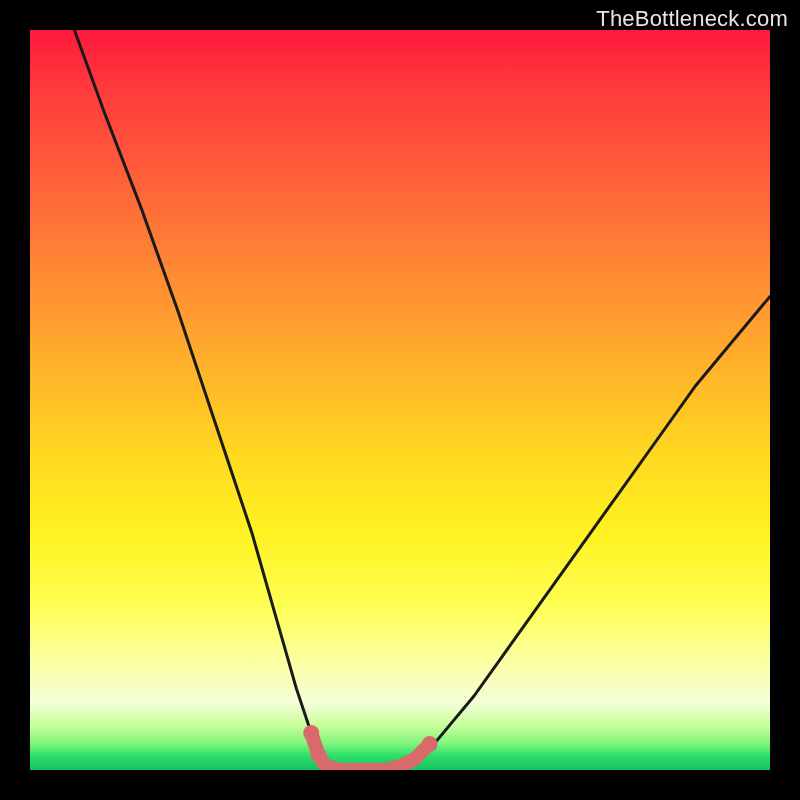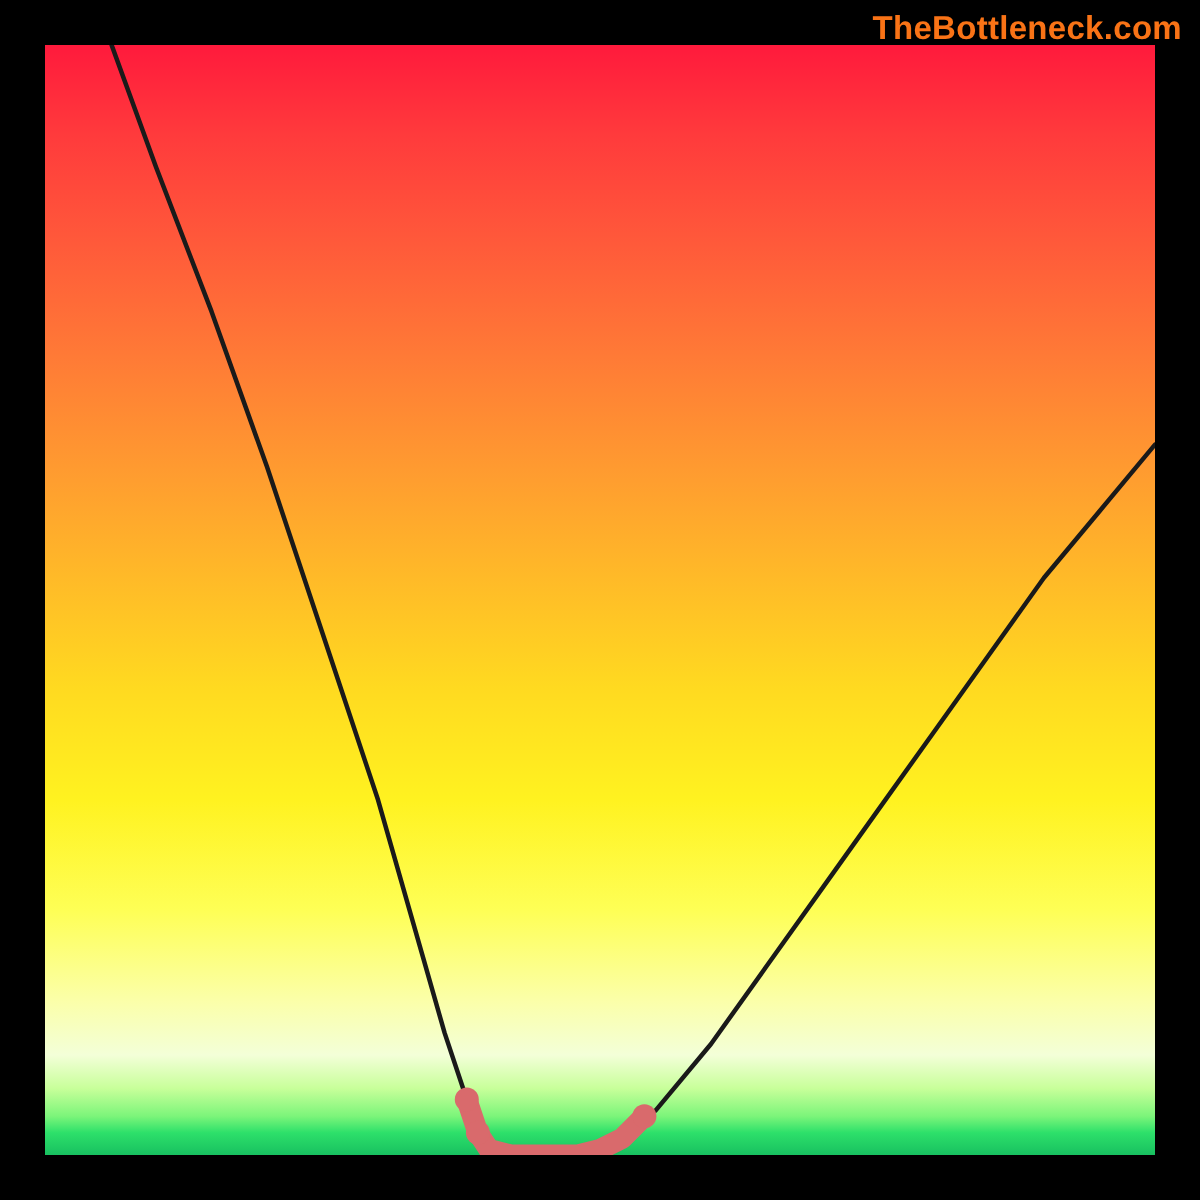--- a/index.html
+++ b/index.html
@@ -14,23 +14,23 @@
     width: 800px;
     height: 800px;
     background: #000;
     position: relative;
     box-sizing: border-box;
   }
   .watermark {
     position: absolute;
     top: 6px;
     right: 12px;
-    color: #f97316;
+    color: #e5e5e5;
     font-size: 22px;
-    font-weight: 700;
+    font-weight: 400;
     z-index: 5;
     letter-spacing: 0.2px;
   }
   .plot {
     position: absolute;
     left: 30px;
     top: 30px;
     width: 740px;
     height: 740px;
     overflow: hidden;

